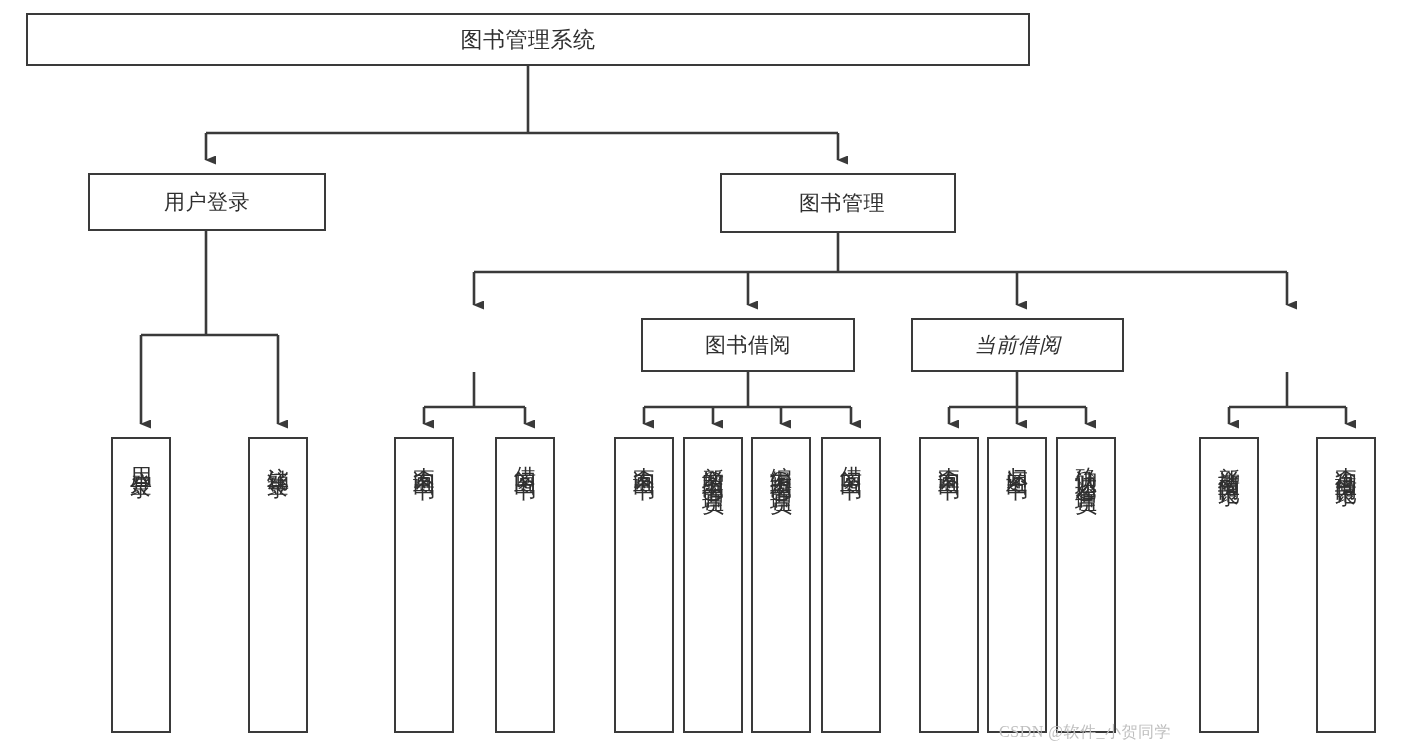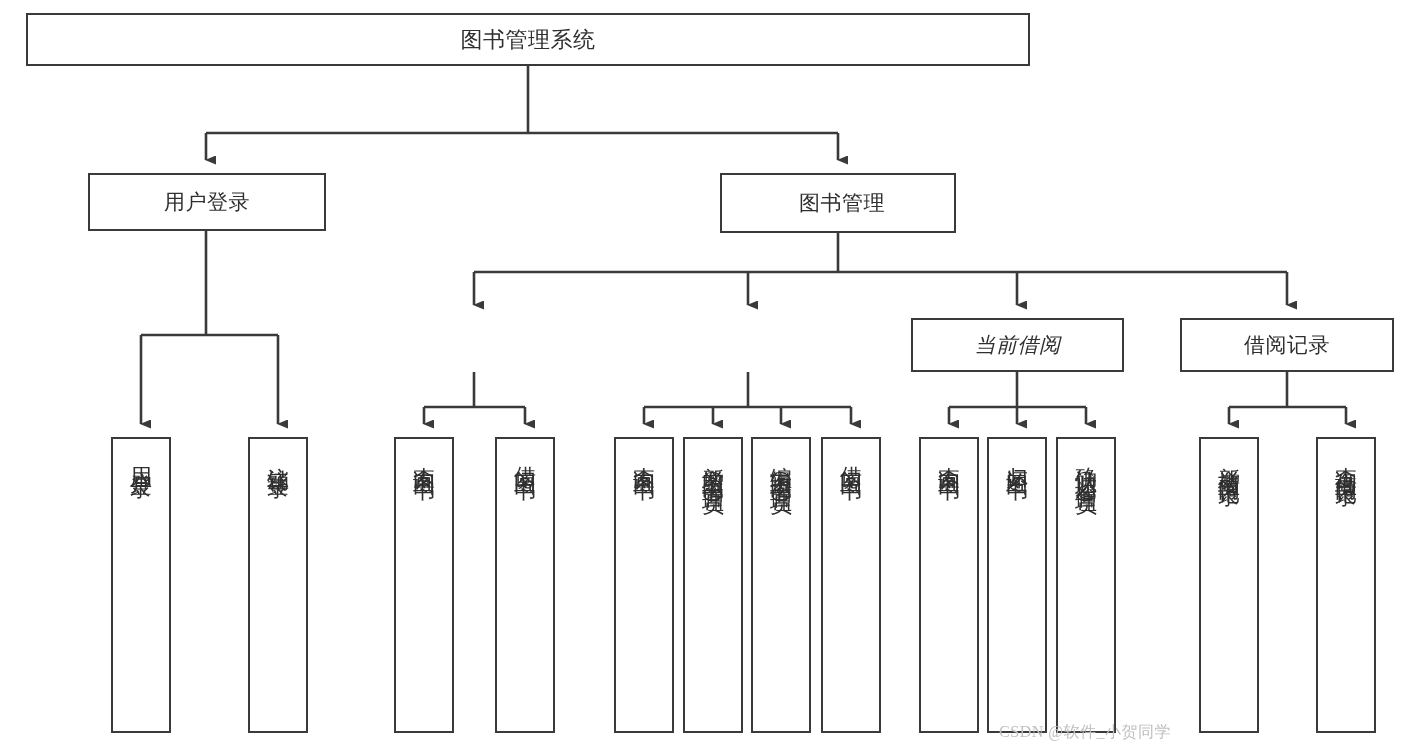--- a/index.html
+++ b/index.html
@@ -135,26 +135,26 @@
     <span class="label">图书管理系统</span>
   </div>
 
   <div class="node horiz" style="left:80px; top:173px; width:238px; height:58px;">
     <span class="label">用户登录</span>
   </div>
   <div class="node horiz" style="left:712px; top:173px; width:236px; height:60px;padding-left:8px;">
     <span class="label">图书管理</span>
   </div>
 
+  <div class="node horiz" style="left:633px; top:318px; width:214px; height:54px;">
+    <span class="label">图书借阅</span>
+  </div>
   <div class="node horiz" style="left:903px; top:318px; width:213px; height:54px;font-style:italic;">
     <span class="label">当前借阅</span>
   </div>
-  <div class="node horiz" style="left:1172px; top:318px; width:214px; height:54px;">
-    <span class="label">借阅记录</span>
-  </div>
 
   <div class="node vert" style="left:103px; top:437px; width:60px; height:296px;">
     <span class="label">用户登录</span>
   </div>
   <div class="node vert" style="left:240px; top:437px; width:60px; height:296px;">
     <span class="label">注销登录</span>
   </div>
 
   <div class="node vert" style="left:386px; top:437px; width:60px; height:296px;">
     <span class="label">查询图书</span>

